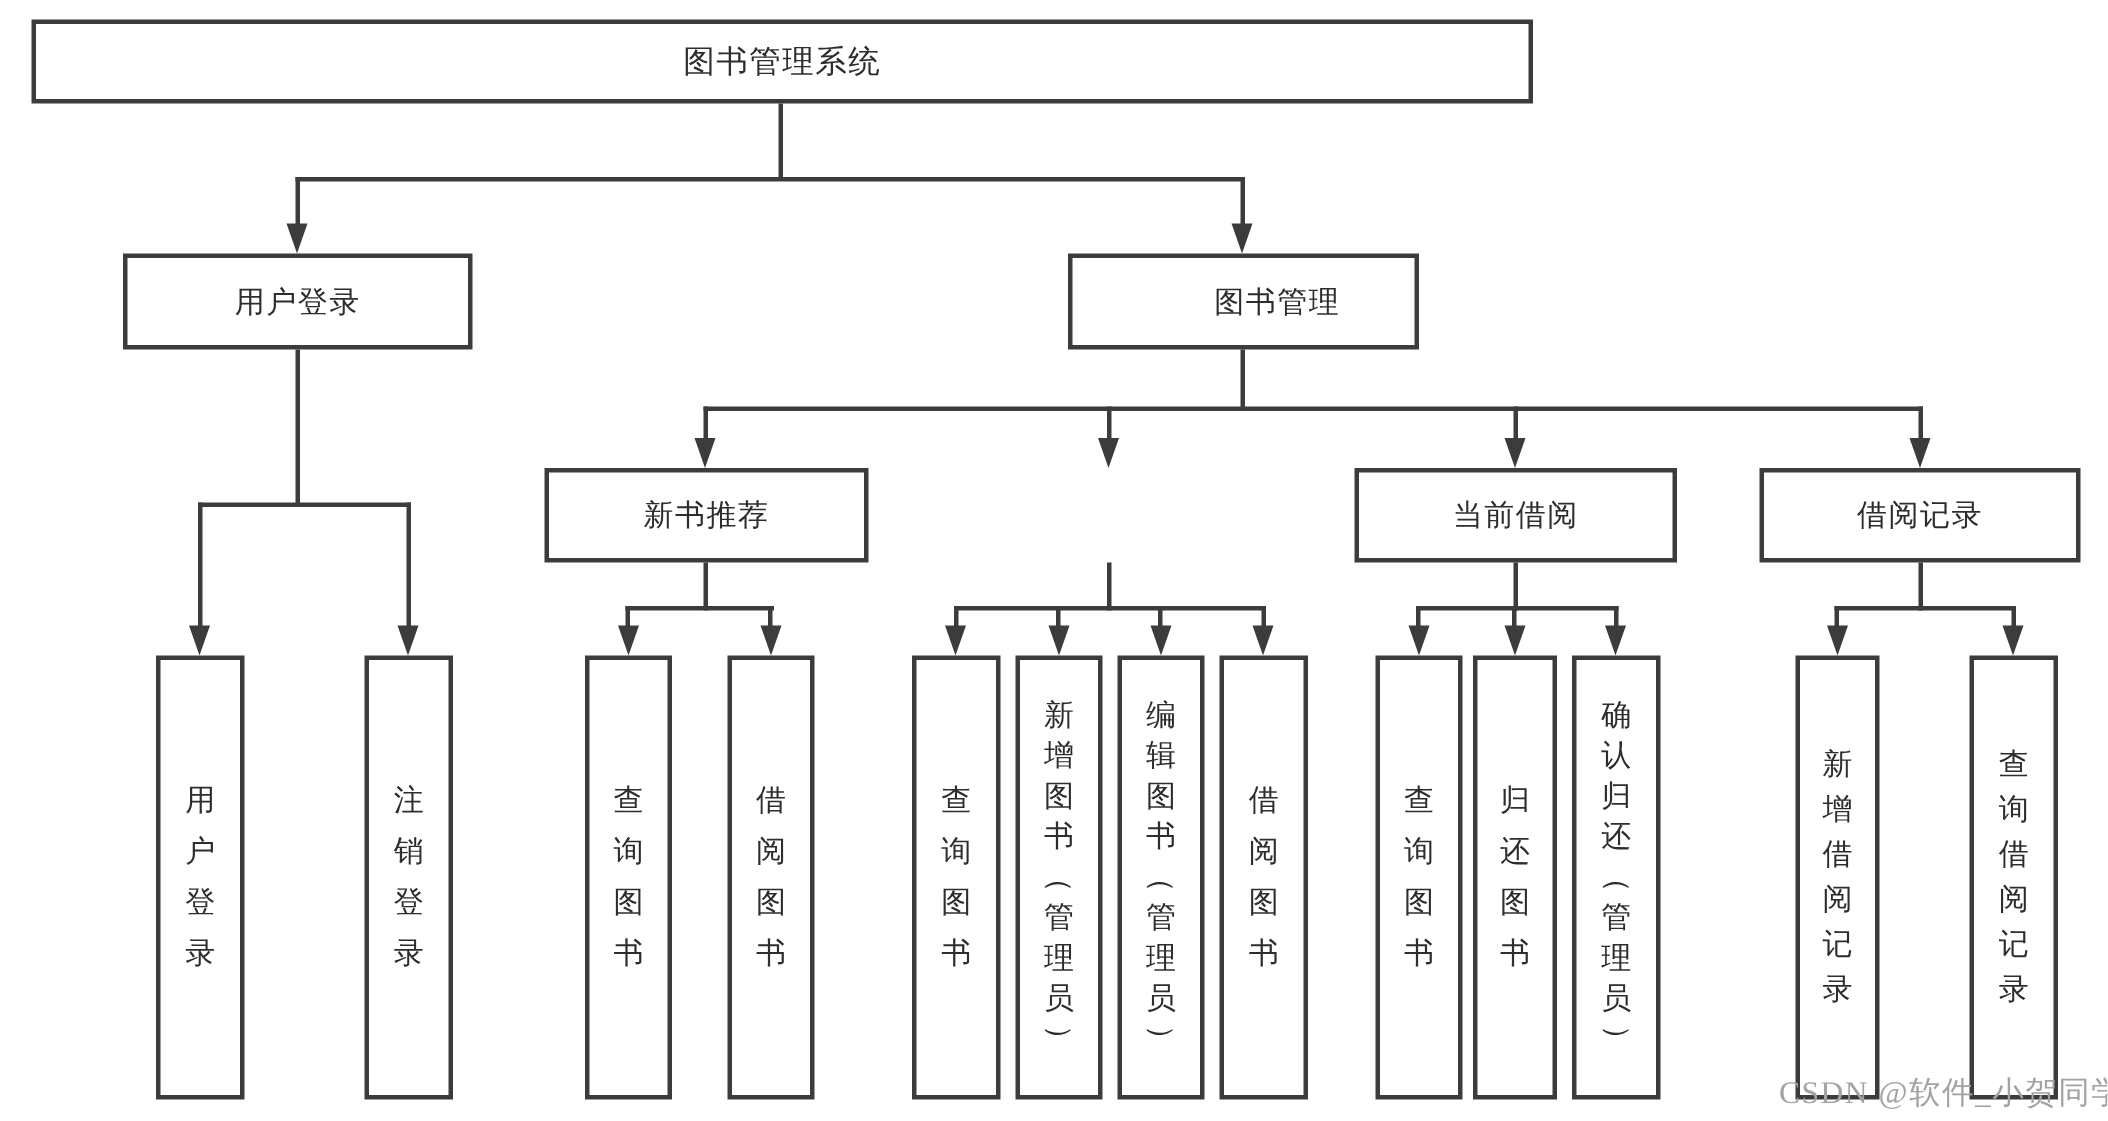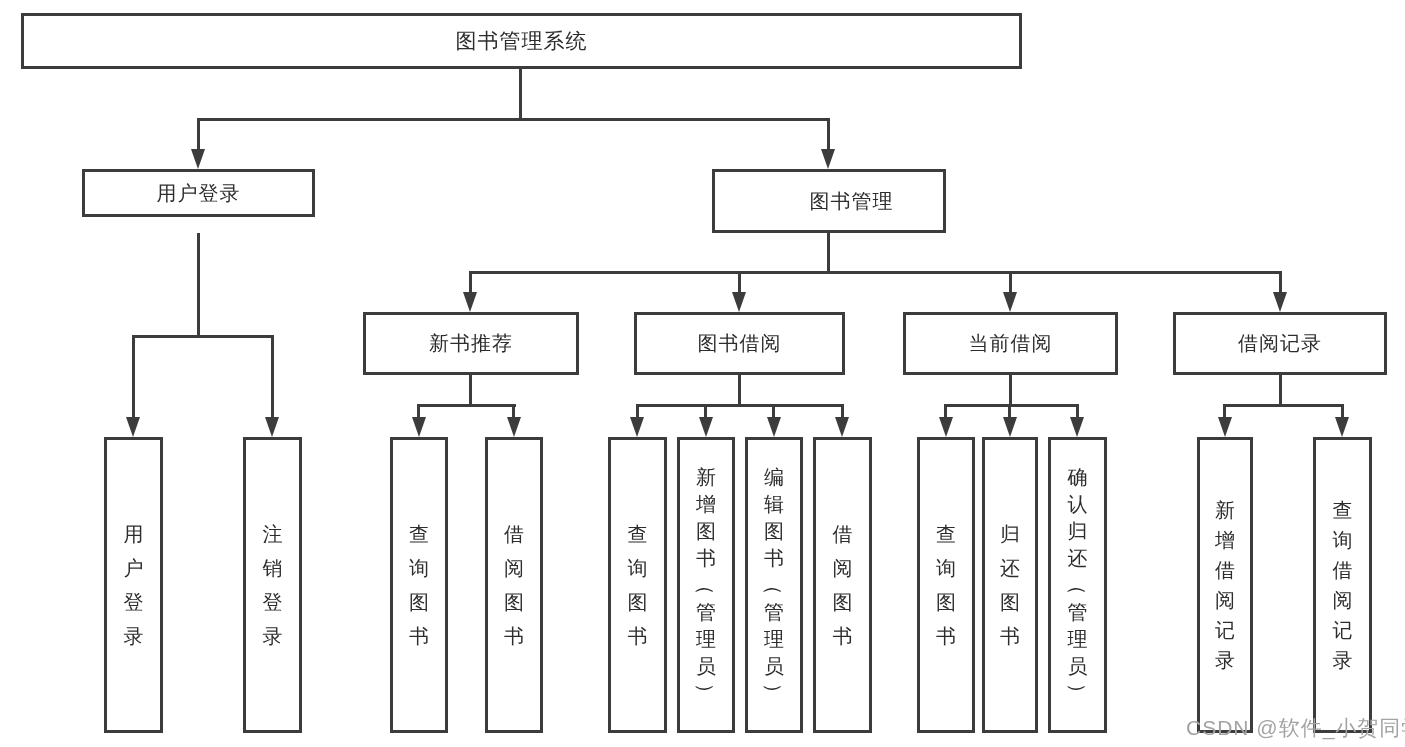--- a/index.html
+++ b/index.html
@@ -8,20 +8,21 @@
     background: #ffffff;
     font-family: "Liberation Sans", "DejaVu Sans", sans-serif;
   }
   .canvas {
     position: relative;
     width: 1405px;
     height: 747px;
     background: #ffffff;
     overflow: hidden;
     color: #2d2d2d;
+    font-family: Liberation Serif, serif;
   }
   
   .box {
     position: absolute;
     box-sizing: border-box;
     border: 3px solid #3c3c3c;
     background: #ffffff;
     display: flex;
     align-items: center;
     justify-content: center;
@@ -71,25 +72,24 @@
     z-index: 5;
   }
 </style>
 </head>
 <body>
 
 <div class="canvas">
 
   <div class="box root-box" style="left:21px; top:13px; width:1001px; height:56px;">图书管理系统</div>
 
-  <div class="box" style="left:82px; top:169px; width:233px; height:48px;text-align:right;">用户登录</div>
+  <div class="box" style="left:82px; top:169px; width:233px; height:64px;text-align:right;">用户登录</div>
   <div class="box" style="left:712px; top:169px; width:234px; height:64px;padding-left:45px;">图书管理</div>
 
   <div class="box" style="left:363px; top:312px; width:216px; height:63px;">新书推荐</div>
-  <div class="box" style="left:634px; top:312px; width:211px; height:63px;">图书借阅</div>
   <div class="box" style="left:1173px; top:312px; width:214px; height:63px;">借阅记录</div>
   <div class="box" style="left:903px; top:312px; width:215px; height:63px;">当前借阅</div>
 
   <div class="box vtext" style="left: 104px; top: 437px; width: 59px; height: 296px; gap: 14px;">
       <span>用</span>
       <span>户</span>
       <span>登</span>
       <span>录</span>
     </div>
   <div class="box vtext" style="left: 243px; top: 437px; width: 59px; height: 296px; gap: 14px;">

